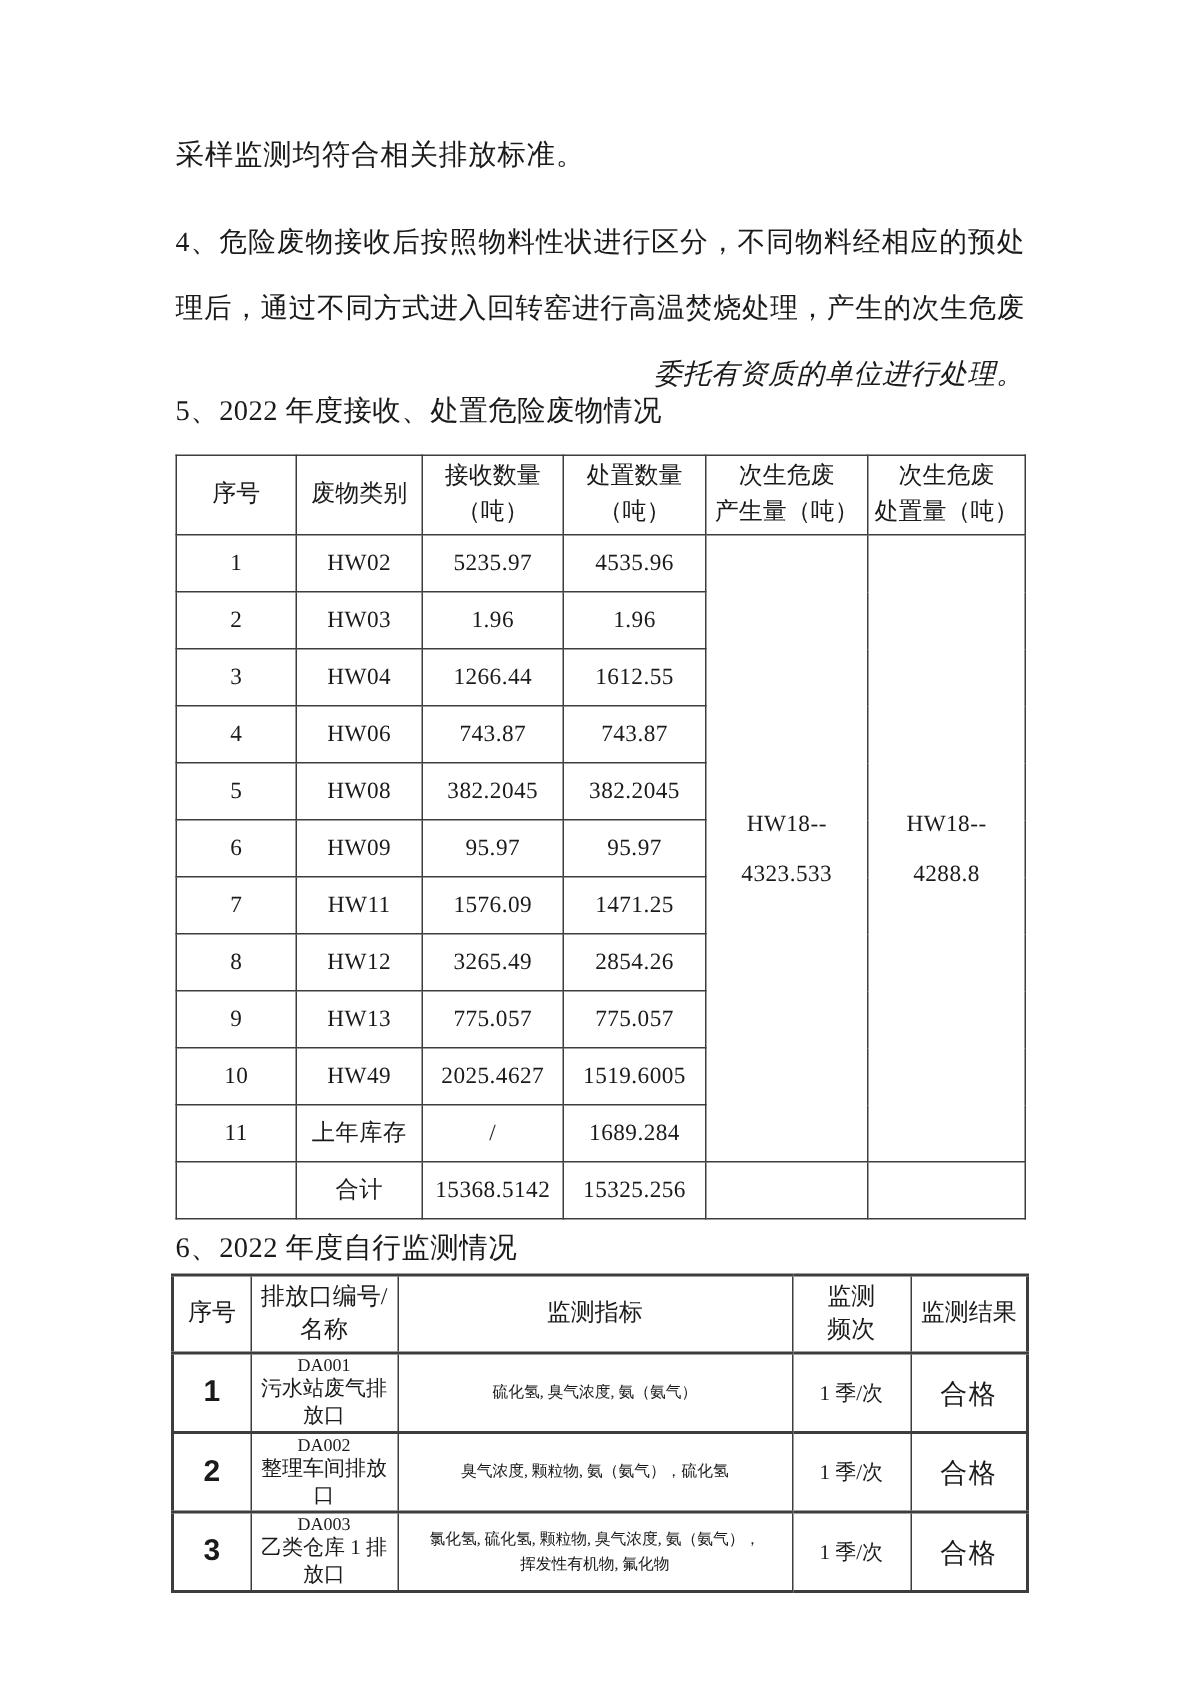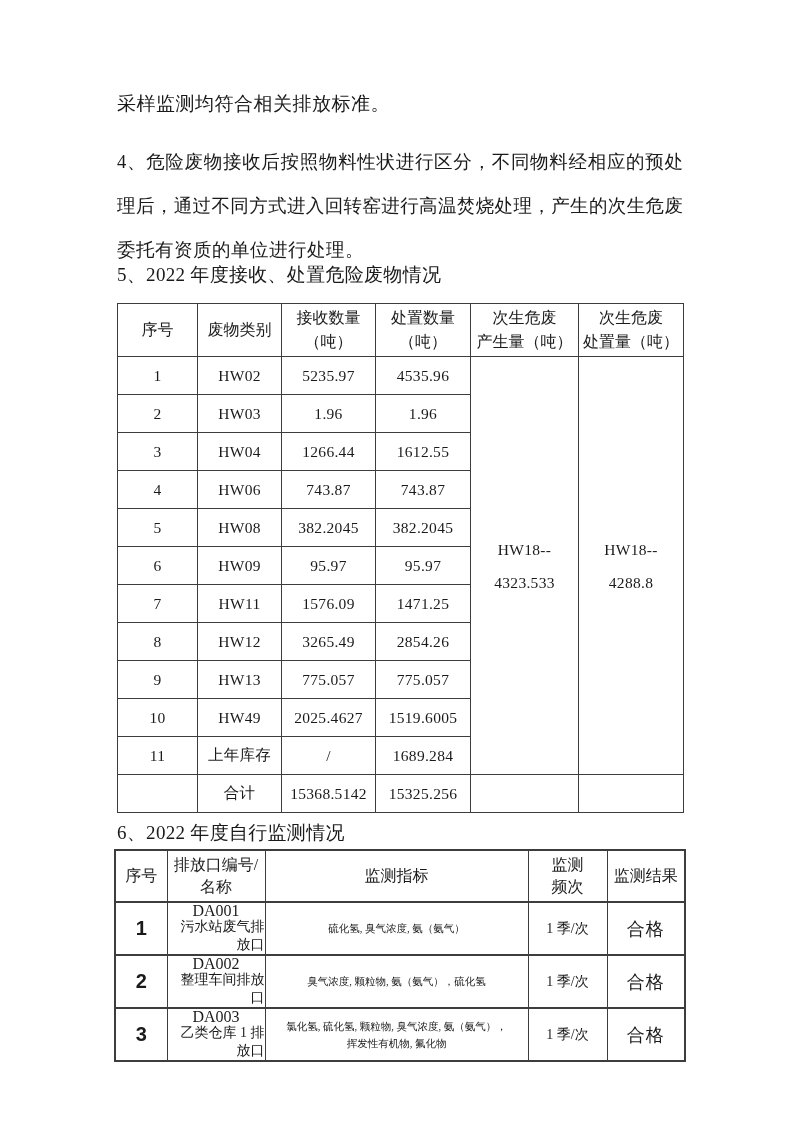--- a/index.html
+++ b/index.html
@@ -17,21 +17,21 @@
   }
   
   .intro {
     margin: 88px 0 0 0;
     font-size: 19px;
     line-height: 32px;
     letter-spacing: 0.5px;
   }
   .para4 { margin-top: 20px; font-size: 18.5px; line-height: 44px; }
   .jline { text-align: justify; text-align-last: justify; }
-  .lline { text-align: left; letter-spacing: 0.5px; }
+  .lline { text-align: right; letter-spacing: 0.5px; font-style: italic; }
   .sec-title {
     margin: -10px 0 0 0;
     font-size: 19px;
     line-height: 26px;
     font-weight: normal;
     letter-spacing: 0.3px;
   }
   .sec-title.t6 { margin-top: 7px; }
   
   table { border-collapse: collapse; table-layout: fixed; }
@@ -70,22 +70,22 @@
     height: 50px;
     white-space: pre-line;
   }
   .t2 .r1 td, .t2 .r2 td { height: 40px; }
   .t2 .r3 td { height: 50px; }
   .t2 td.no {
     font-size: 20px;
     font-family: "Liberation Sans", sans-serif;
     font-weight: bold;
   }
-  .t2 .outlet .code { font-size: 16px; line-height: 15px; }
-  .t2 .outlet .oname { font-size: 14px; line-height: 18px; text-align: right; }
+  .t2 .outlet .code { font-size: 12px; line-height: 15px; }
+  .t2 .outlet .oname { font-size: 14px; line-height: 18px; }
   .t2 td.ind { font-size: 10.5px; line-height: 17px; padding: 0 17px; }
   .t2 td.freq { font-size: 14px; }
   .t2 td.res { font-size: 18px; letter-spacing: 1px; border-radius: 21px; }
 </style>
 </head>
 <body>
 
 <div class="page">
 
   <p class="intro">采样监测均符合相关排放标准。</p>

